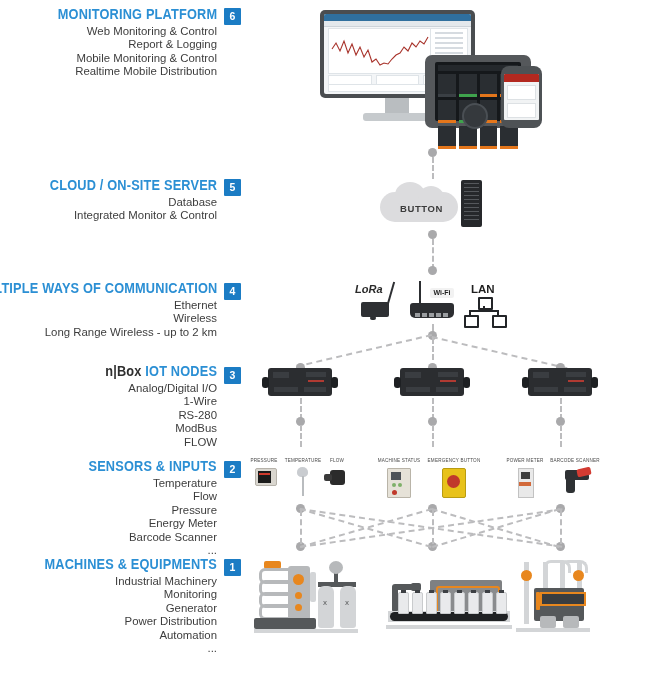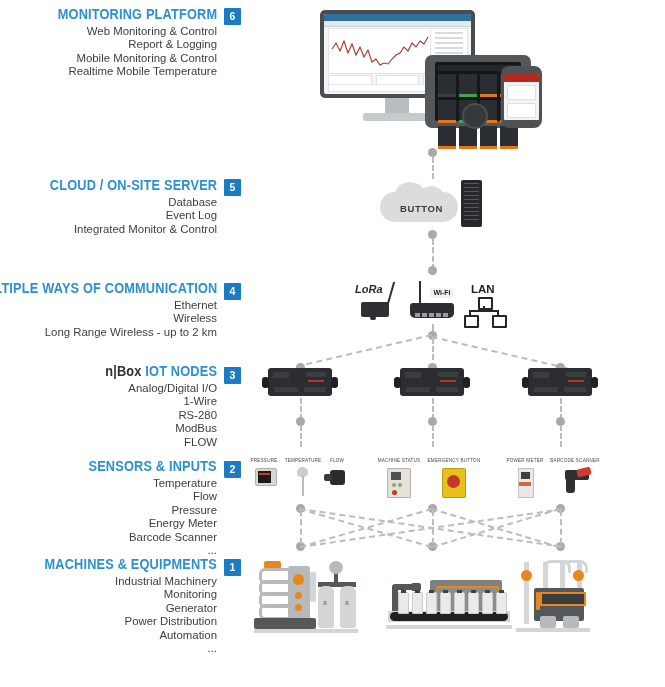--- a/index.html
+++ b/index.html
@@ -122,30 +122,29 @@
 <body>
 
 <div class="stage">
 
   <div class="layer-label" style="right:443px;top:6px;">
     <div class="layer-title">MONITORING PLATFORM</div>
     <div class="layer-lines">
       <div>Web Monitoring &amp; Control</div>
       <div>Report &amp; Logging</div>
       <div>Mobile Monitoring &amp; Control</div>
-      <div>Realtime Mobile Temperature</div>
+      <div>Realtime Mobile Distribution</div>
     </div>
   </div>
   <div class="badge" style="left:224px;top:8px;">6</div>
 
   <div class="layer-label" style="right:443px;top:177px;">
     <div class="layer-title">CLOUD / ON-SITE SERVER</div>
     <div class="layer-lines">
       <div>Database</div>
-      <div>Event Log</div>
       <div>Integrated Monitor &amp; Control</div>
     </div>
   </div>
   <div class="badge" style="left:224px;top:179px;">5</div>
 
   <div class="layer-label" style="right:443px;top:280px;">
     <div class="layer-title">MULTIPLE WAYS OF COMMUNICATION</div>
     <div class="layer-lines">
       <div>Ethernet</div>
       <div>Wireless</div>

